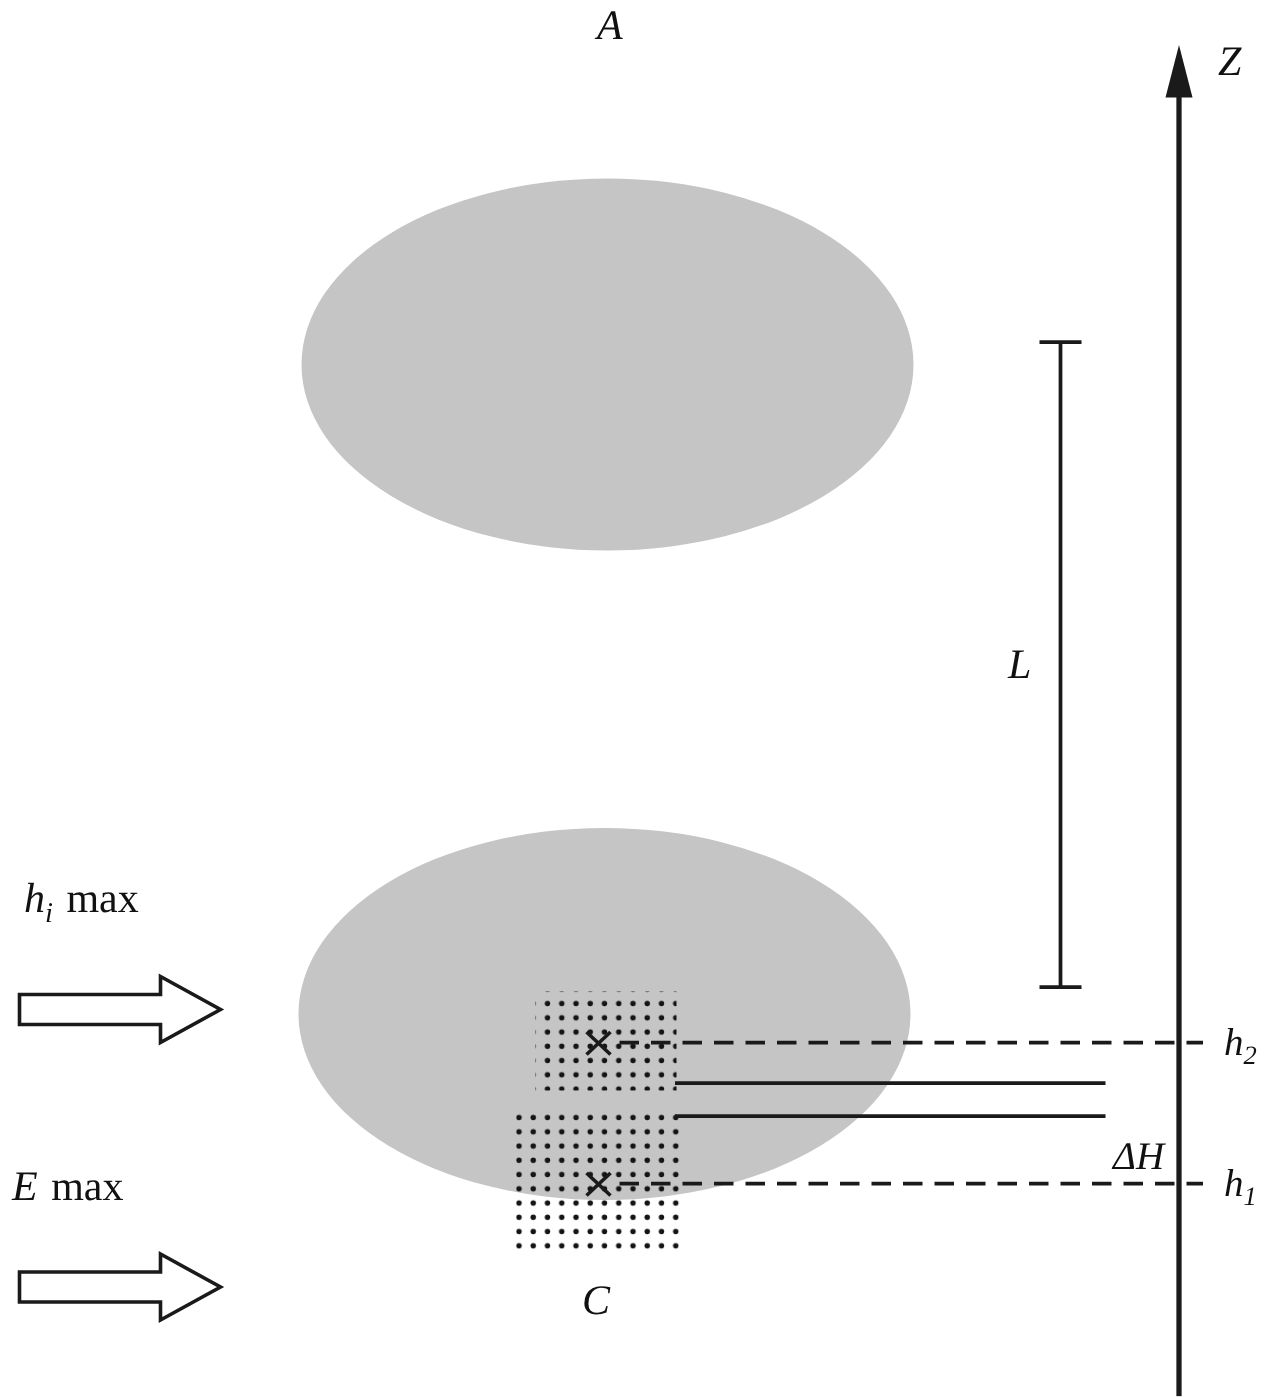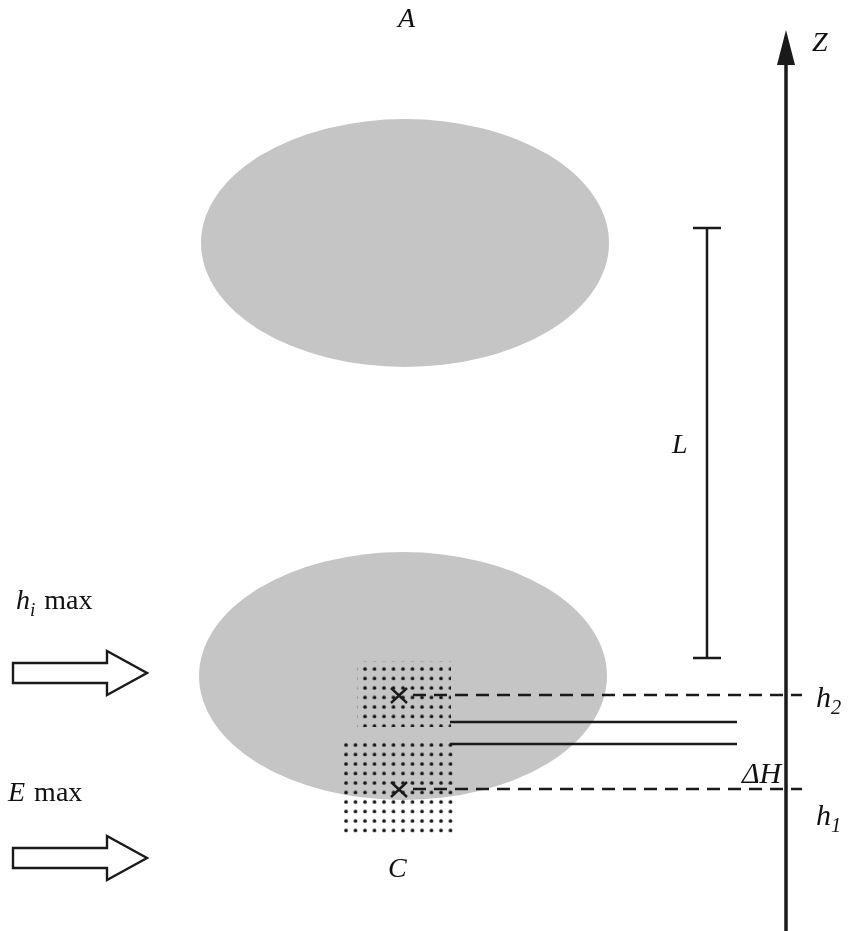--- a/index.html
+++ b/index.html
@@ -15,21 +15,21 @@
     position:absolute;
     font-family:"Liberation Serif", serif;
     font-size:28px;
     color:#111111;
     white-space:nowrap;
     line-height:1;
   }
   .italic{font-style:italic;}
   .lbl sub{font-size:0.68em;font-style:italic;line-height:0;}
   .rest{margin-left:9px;font-style:normal;}
-  .small{font-size:30px;}
+  .small{font-size:26px;}
 </style>
 </head>
 <body>
 
 <div class="stage">
 
   <svg width="853" height="931" viewBox="0 0 853 931">
     <defs>
       <pattern id="dots" width="9.5" height="9.5" patternUnits="userSpaceOnUse">
         <circle cx="4" cy="4" r="1.8" fill="#141414"></circle>
@@ -85,19 +85,19 @@
   <div class="lbl" style="left:8px;top:778px">
     <span class="italic">E</span><span class="rest">max</span>
   </div>
 
   <div class="lbl small italic" style="left:742px;top:758px">ΔH</div>
 
   <div class="lbl small" style="left:816px;top:682px">
     <span class="italic">h</span><sub>2</sub>
   </div>
 
-  <div class="lbl small" style="left:816px;top:800px">
+  <div class="lbl small" style="left:816px;top:776px">
     <span class="italic">h</span><sub>1</sub>
   </div>
 
   <div class="lbl italic" style="left:388px;top:854px">C</div>
 
 </div>
 
 </body></html>

